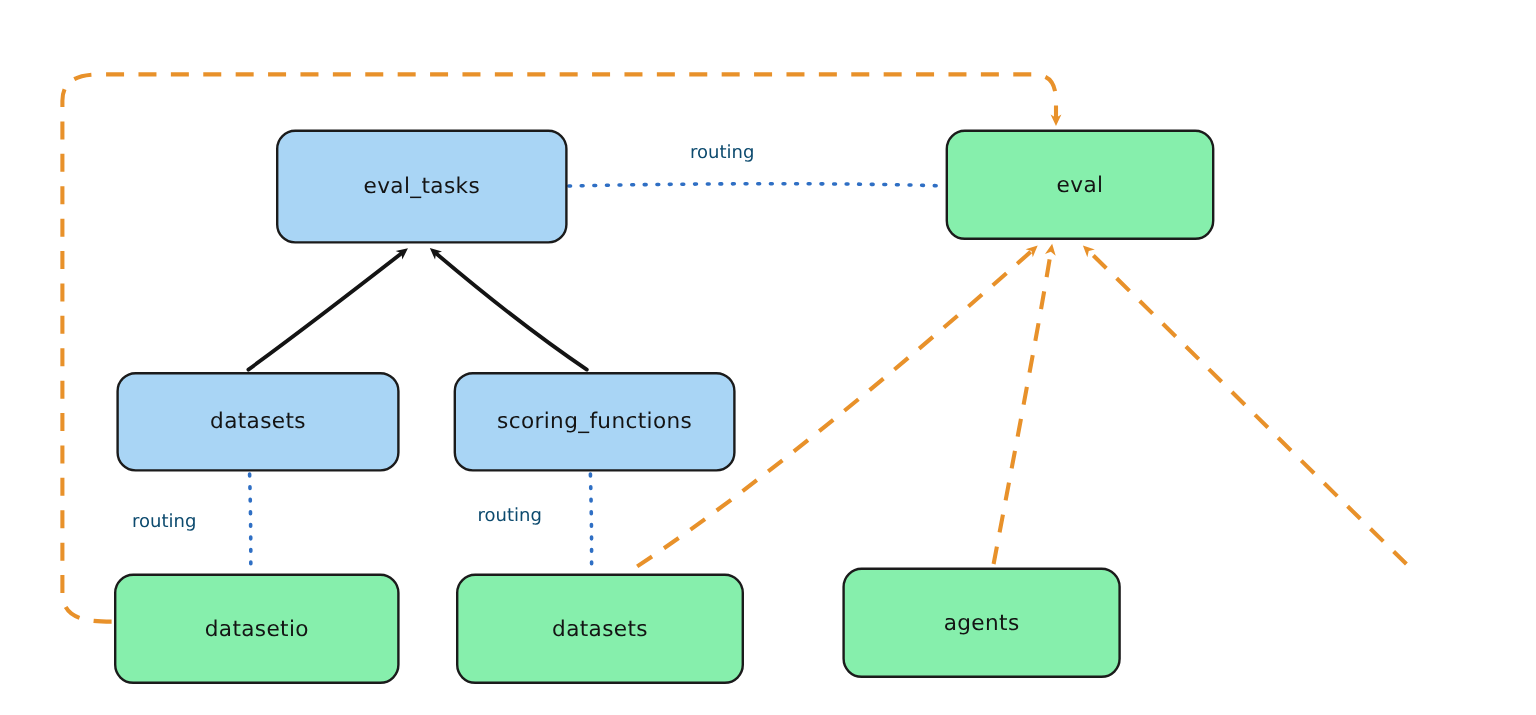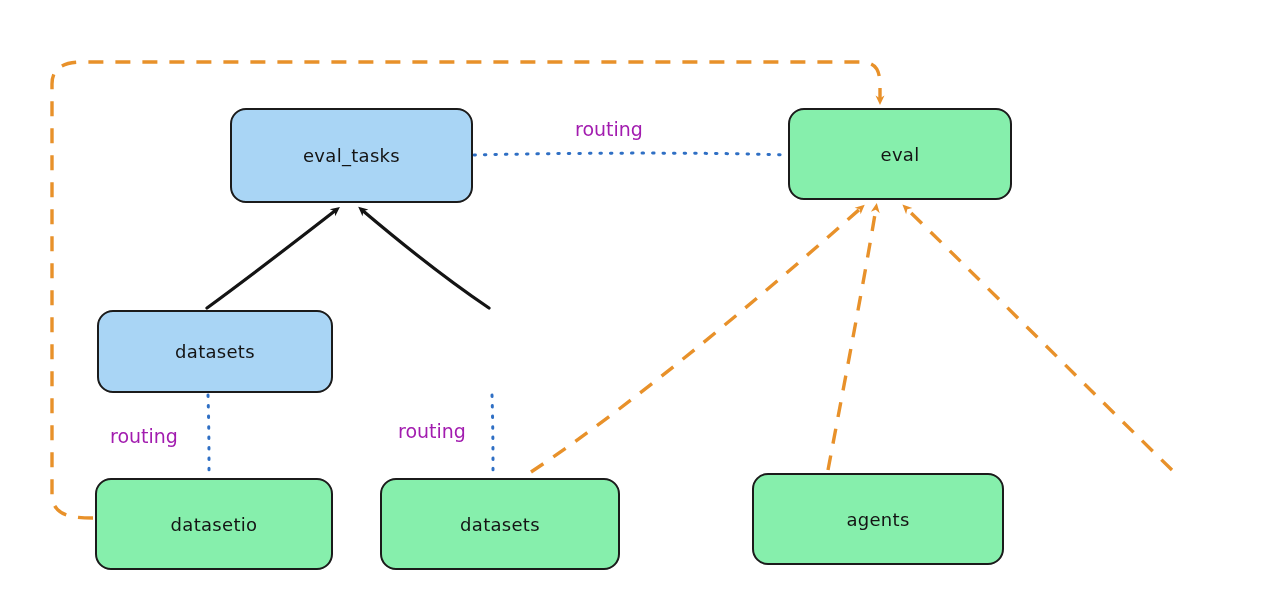--- a/index.html
+++ b/index.html
@@ -7,21 +7,21 @@
        font-family:"DejaVu Sans","Liberation Sans",sans-serif;}
   #stage{position:relative;width:1280px;height:596px;background:#fff;}
   #edges{position:absolute;left:0;top:0;width:1280px;height:596px;}
   .node{position:absolute;box-sizing:border-box;display:flex;align-items:center;
         justify-content:center;border:2.6px solid #1b1b1b;border-radius:16px;
         color:#141414;font-size:18px;letter-spacing:.3px;
         font-family:"DejaVu Sans","Liberation Sans",sans-serif;}
   .node .lbl{pointer-events:none;}
   .blue{background:#a9d5f5;}
   .green{background:#86efac;}
-  .edge-label{position:absolute;color:#a21caf;font-size:19px;
+  .edge-label{position:absolute;color:#0c4a6e;font-size:15px;
               font-family:"DejaVu Sans","Liberation Sans",sans-serif;white-space:nowrap;}
 </style>
 </head>
 <body>
 
 <div id="stage">
 
   <svg id="edges" viewBox="0 0 1280 596" xmlns="http://www.w3.org/2000/svg">
 
     <defs>
@@ -69,30 +69,33 @@
   </div>
 
   <div class="node green" style="left:788px;top:108px;width:224px;height:92px;">
     <span class="lbl">eval</span>
   </div>
 
   <div class="node blue" style="left:97px;top:310px;width:236px;height:83px;">
     <span class="lbl">datasets</span>
   </div>
 
+  <div class="node blue" style="left:378px;top:310px;width:235px;height:83px;">
+    <span class="lbl">scoring_functions</span>
+  </div>
 
   <div class="node green" style="left:95px;top:478px;width:238px;height:92px;">
     <span class="lbl">datasetio</span>
   </div>
 
   <div class="node green" style="left:380px;top:478px;width:240px;height:92px;">
     <span class="lbl">datasets</span>
   </div>
 
-  <div class="node green" style="left:752px;top:473px;width:252px;height:92px;">
+  <div class="node green" style="left:702px;top:473px;width:232px;height:92px;">
     <span class="lbl">agents</span>
   </div>
 
 
   <div class="edge-label" style="left:575px;top:118px;">routing</div>
   <div class="edge-label" style="left:110px;top:425px;">routing</div>
   <div class="edge-label" style="left:398px;top:420px;">routing</div>
 
 </div>
 

